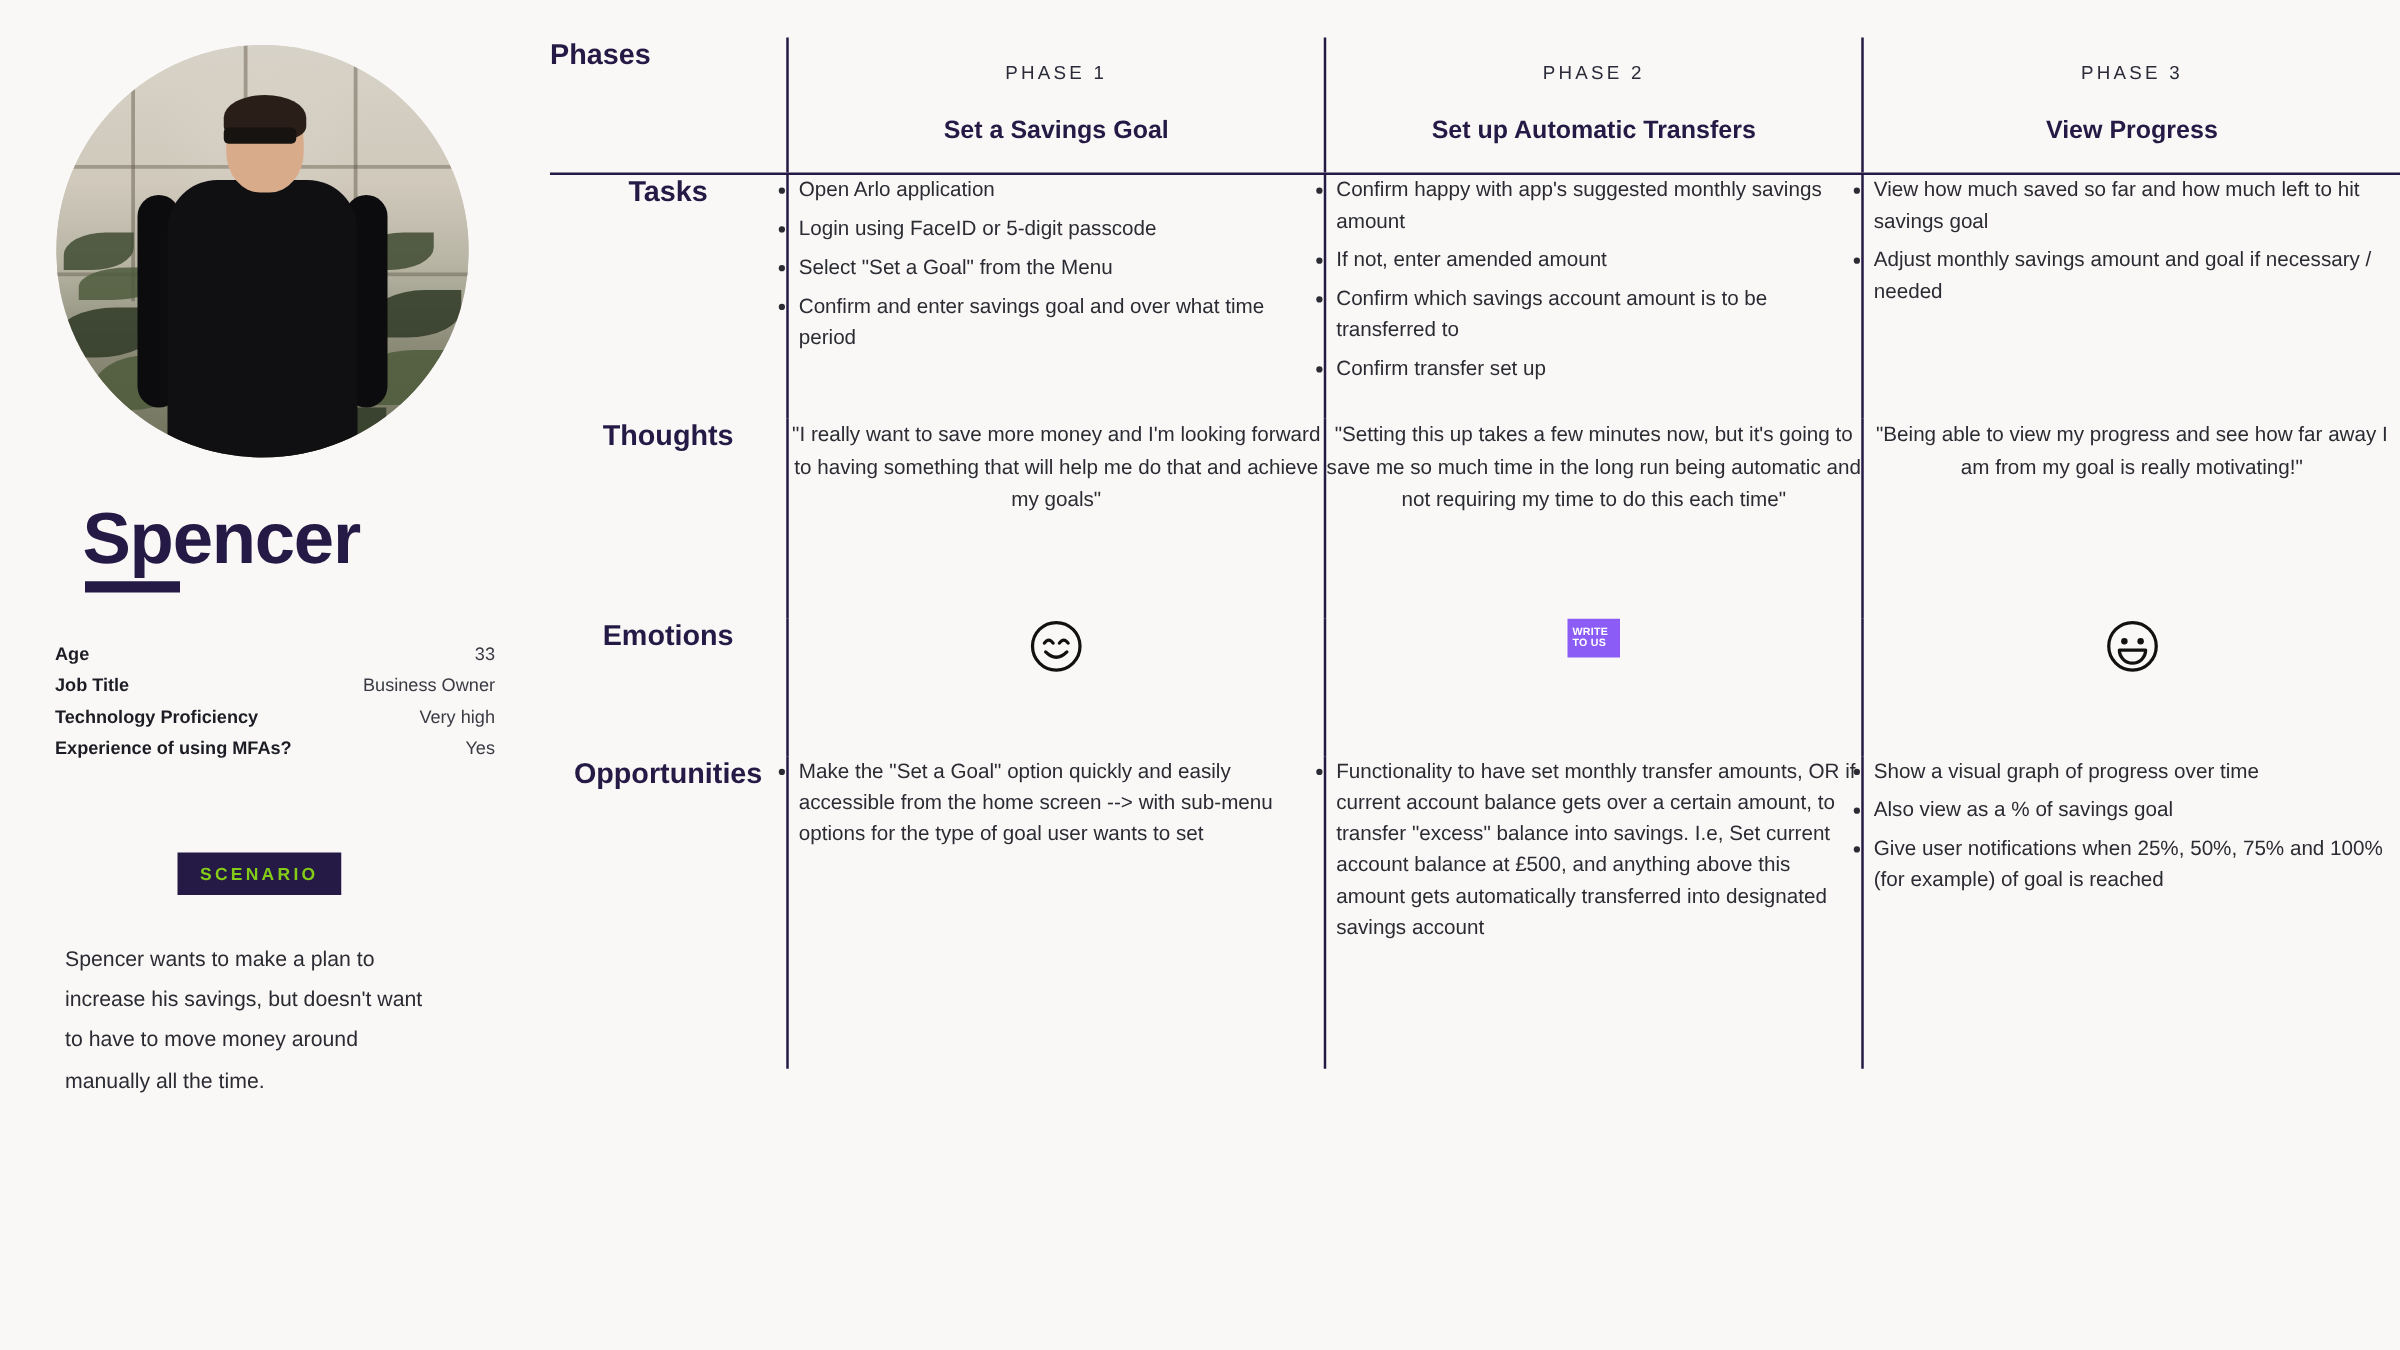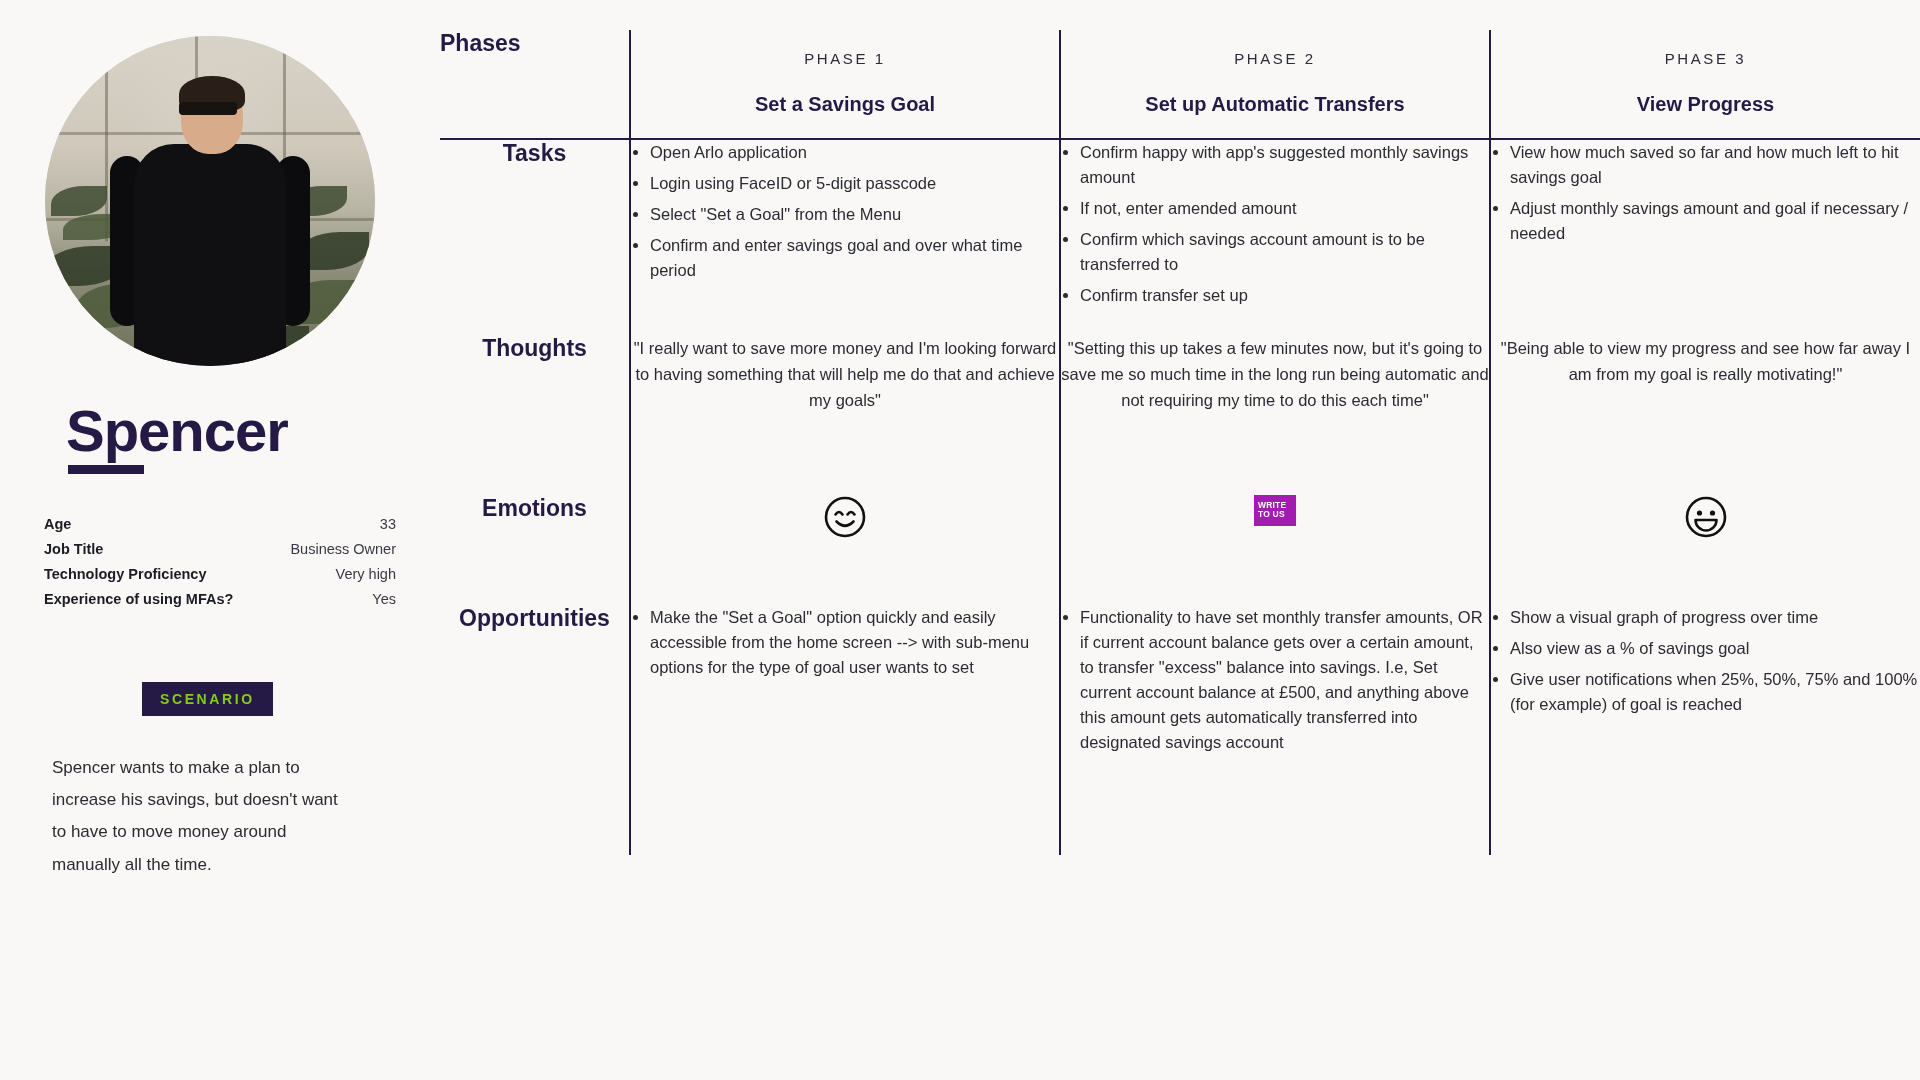--- a/index.html
+++ b/index.html
@@ -259,21 +259,21 @@
   }
 
   .cell {
     padding: 24px 26px 10px 26px;
     font-size: 16.5px;
     line-height: 1.55;
     color: #2b2b33;
   }
   .cell ul {
     margin: 0;
-    padding-left: 19px;
+    padding-left: 8px;
   }
   .cell li {
     margin-bottom: 6px;
     line-height: 1.52;
   }
   .quote {
     text-align: center;
     font-size: 16.5px;
     line-height: 1.58;
     color: #2b2b33;
@@ -290,21 +290,21 @@
 
   .rowlabel-cell {
     padding-top: 24px;
     text-align: center;
   }
   .face {
     display: inline-block;
   }
   .write-badge {
     display: inline-block;
-    background: #a21caf;
+    background: #8b5cf6;
     color: #ffffff;
     font-size: 8.5px;
     font-weight: 700;
     line-height: 1.08;
     letter-spacing: .2px;
     padding: 6px 4px 7px 4px;
     width: 34px;
     text-align: left;
     font-family: "Liberation Sans", sans-serif;
   }

